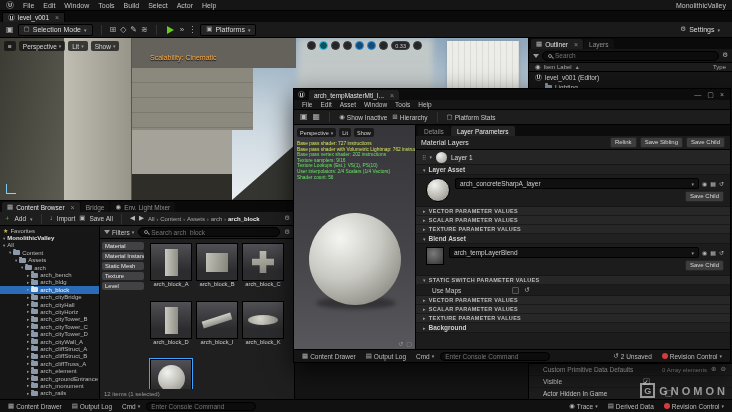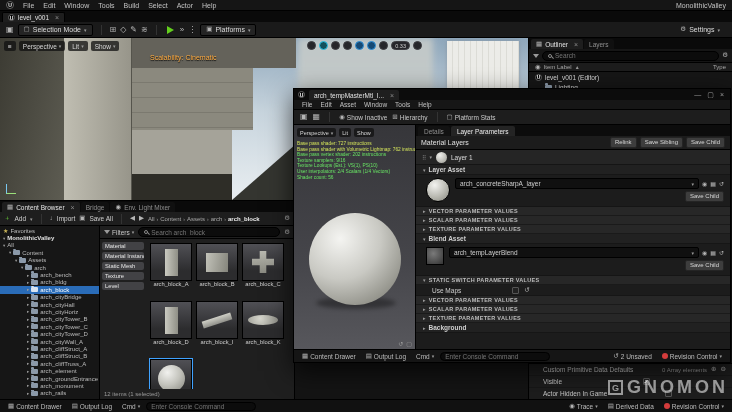--- a/index.html
+++ b/index.html
@@ -146,21 +146,21 @@
   .sbtn{display:flex;align-items:center;gap:2px;font-size:6.5px;color:#bdbdbd;padding:0 4px;white-space:nowrap}
   .cmdfield{width:110px;height:9px;background:#0c0c0c;border:1px solid #000;border-radius:5px;display:flex;align-items:center;padding:0 4px}
   .reddot{width:6px;height:6px;border-radius:50%;background:#d43c3c;flex:none}
 
   
   .statusbar{position:absolute;left:0;top:399px;width:732px;height:13px;background:#111;border-top:1px solid #000;display:flex;align-items:center;gap:2px;padding:0 4px}
 
   
   .watermark{position:absolute;right:4px;bottom:14px;display:flex;align-items:center;gap:4px;opacity:.55;color:#fff;z-index:40}
   .glogo{width:15px;height:15px;border:2px solid #fff;display:flex;align-items:center;justify-content:center;font-size:9px;font-weight:bold}
-  .wtext{font-size:18px;font-weight:bold;letter-spacing:3px}
+  .wtext{font-size:11px;font-weight:bold;letter-spacing:3px}
 </style>
 </head>
 <body>
 
 <div id="root">
 
   <div class="menubar">
     <span class="ulogo">U</span>
     <span>File</span>
     <span>Edit</span>

